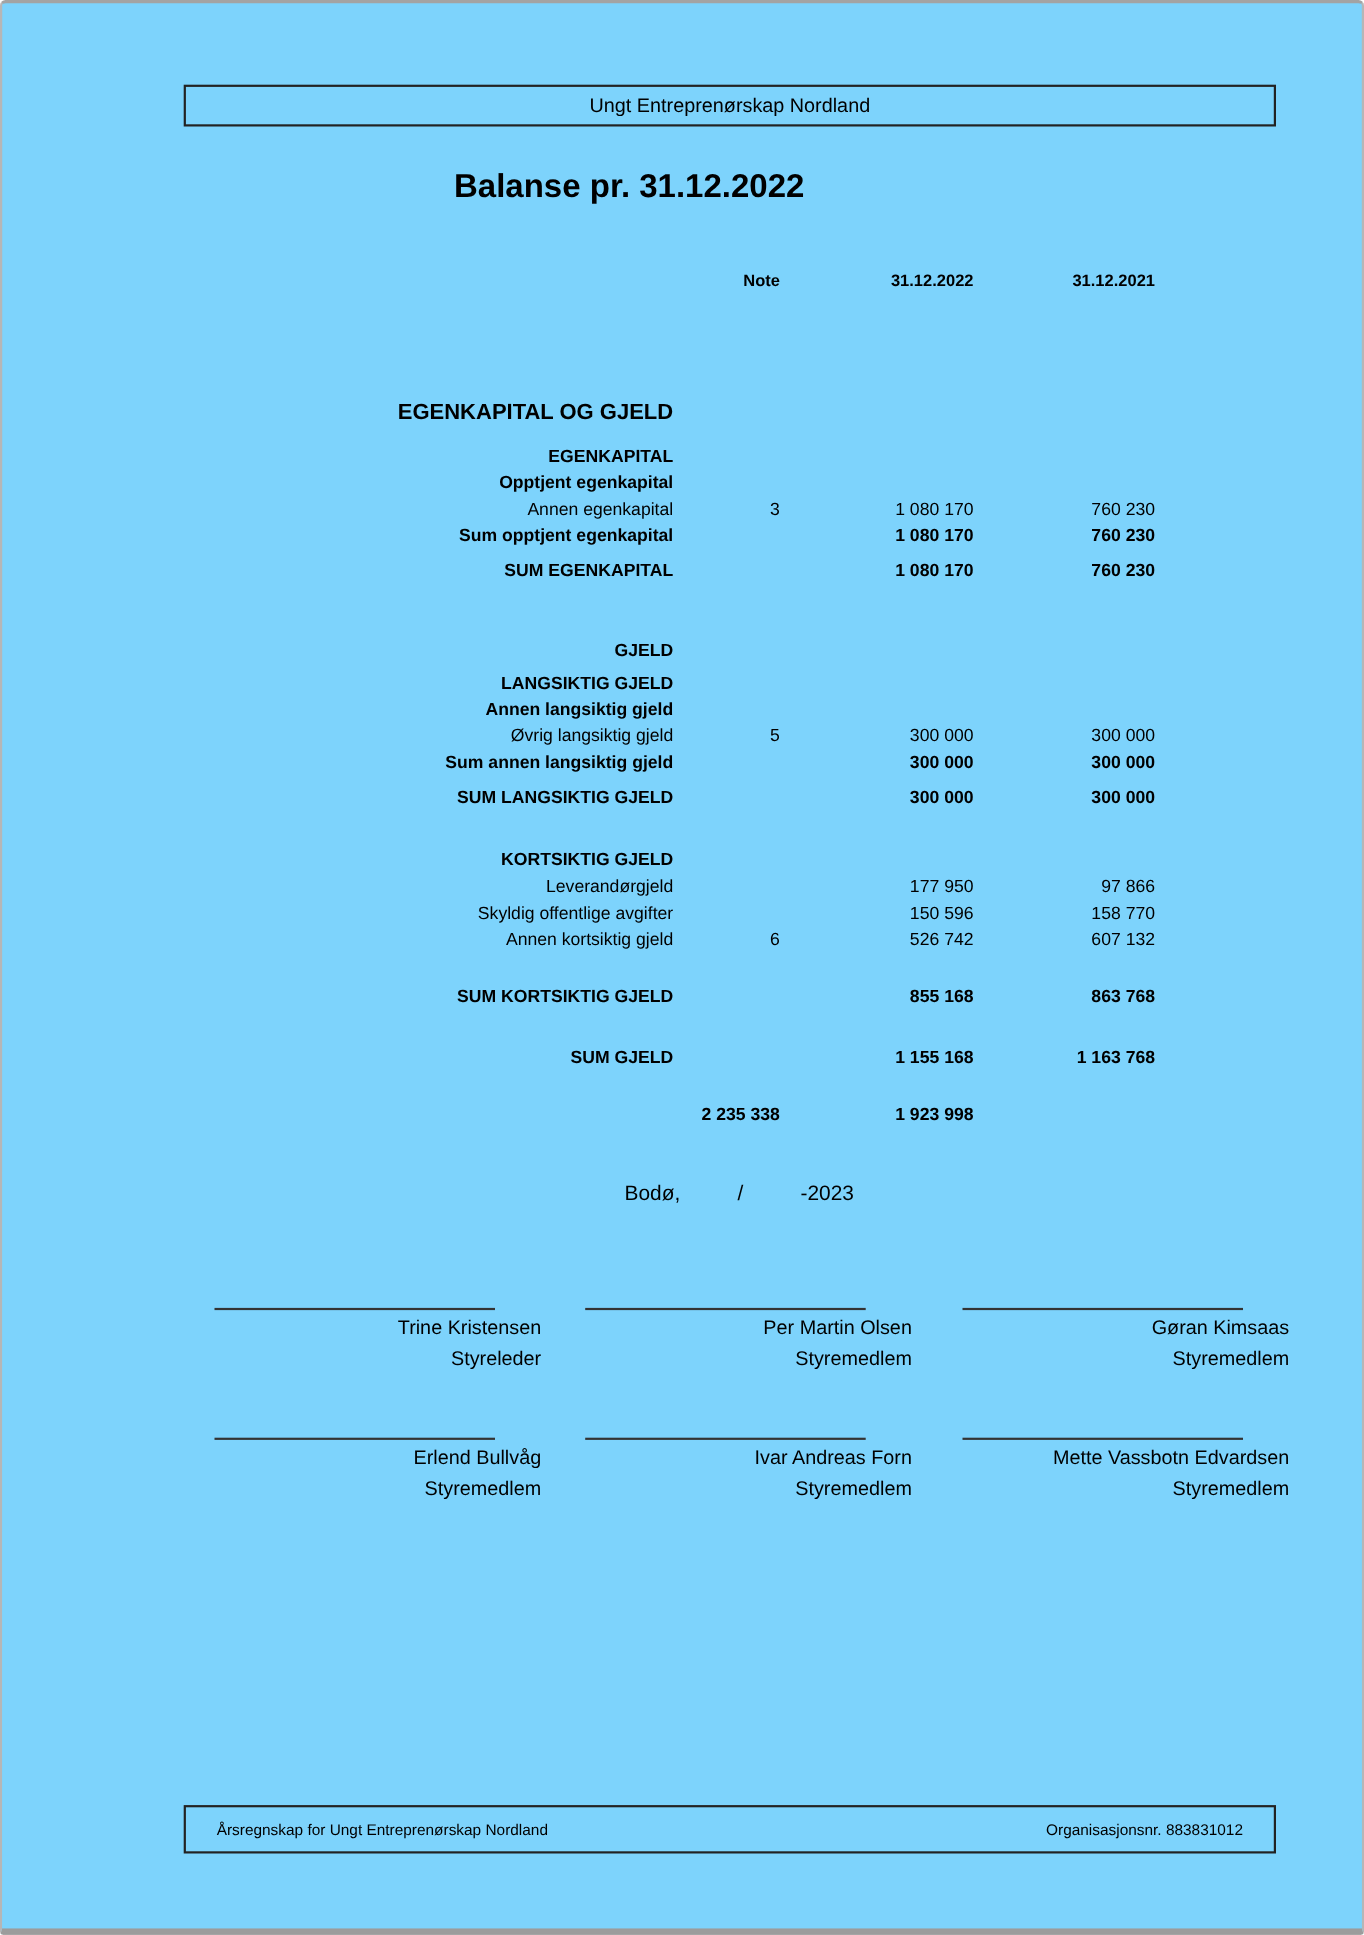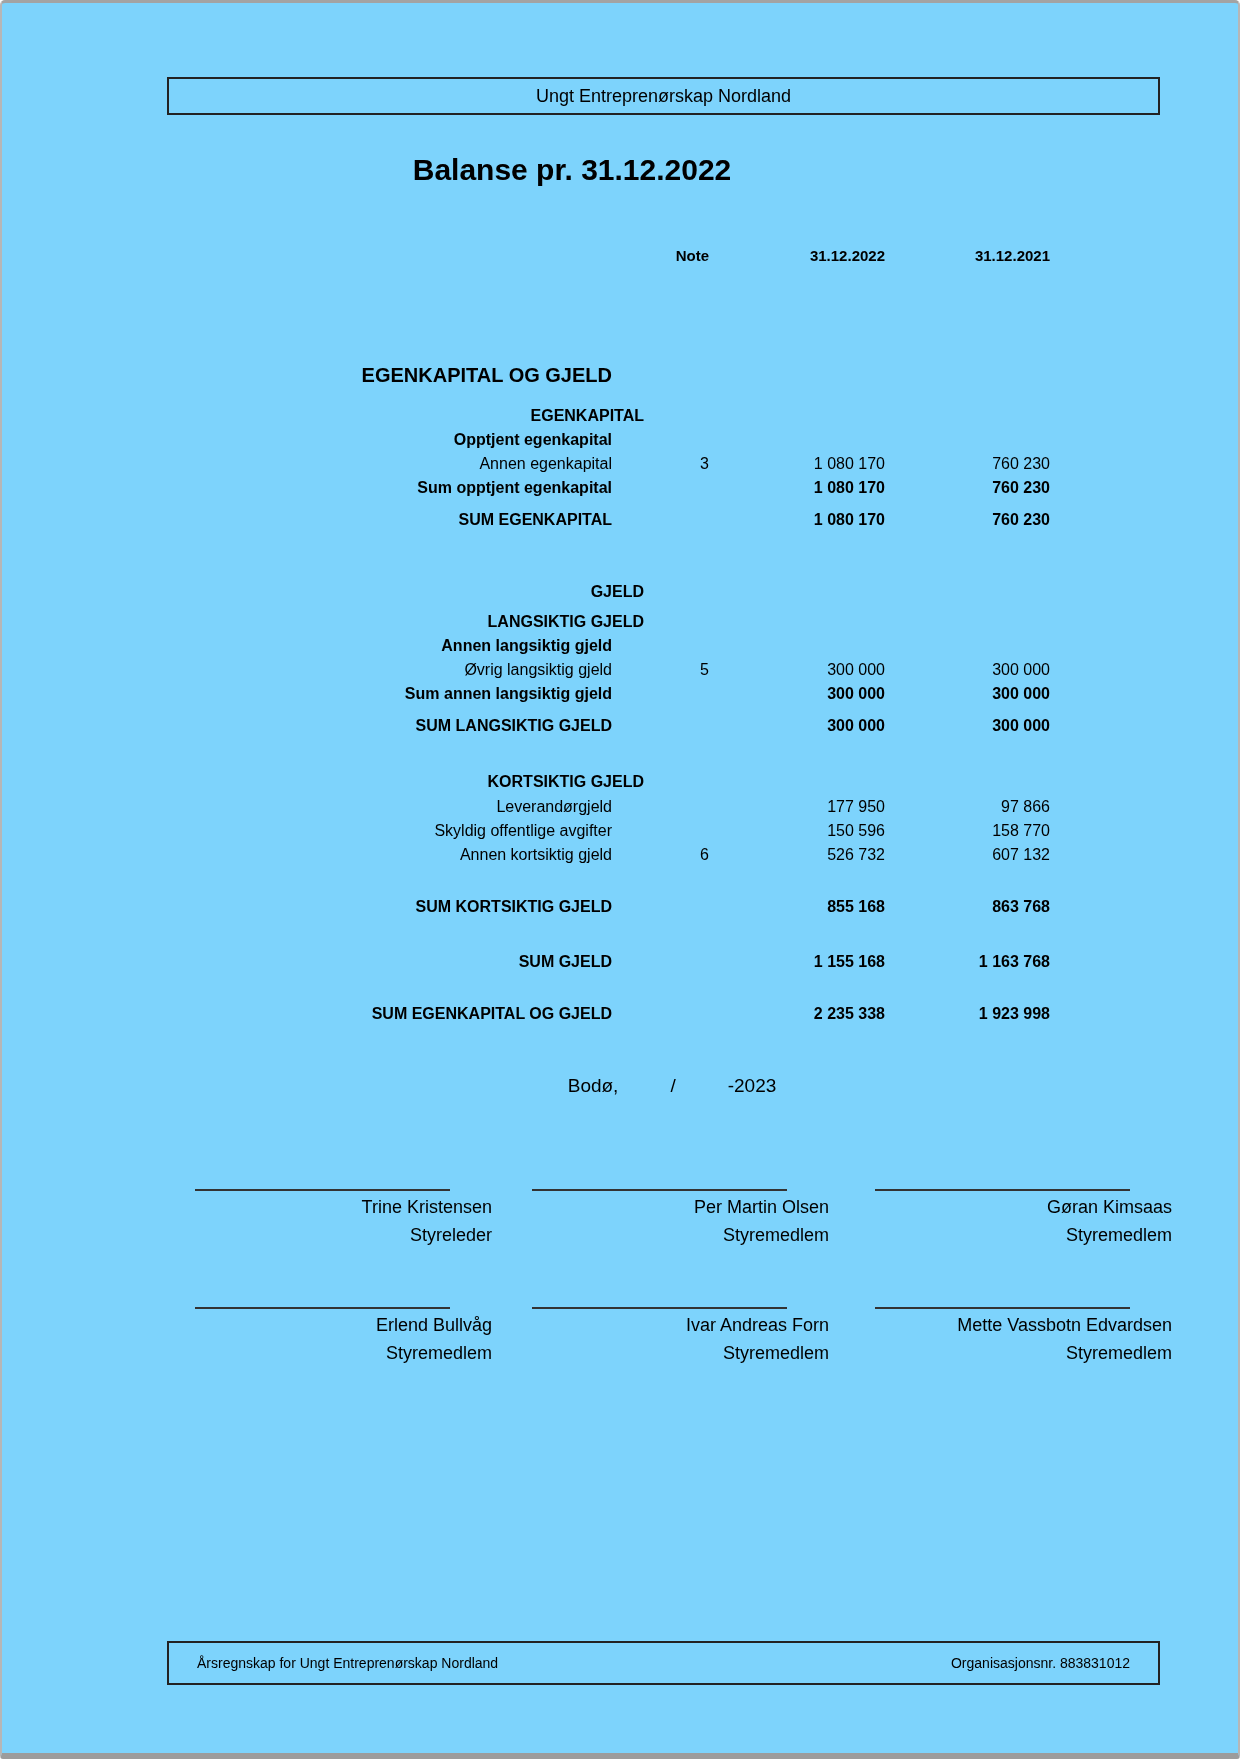--- a/index.html
+++ b/index.html
@@ -44,21 +44,21 @@
     grid-template-columns: 430px 97px 176px 165px;
     font-size: 16px;
     line-height: 21px;
     white-space: nowrap;
   }
   .trow .cl { text-align: right; }
   .trow .cn { text-align: right; }
   .trow .cv { text-align: right; }
   .bold { font-weight: bold; }
   .h1 { font-size: 20px; line-height: 24px; font-weight: bold; }
-  .h2 { font-weight: bold; margin-left: 32px; }
+  .h2 { font-weight: bold; }
   .cols-header { font-size: 15px; font-weight: bold; }
 
   .dateline {
     position: absolute;
     left: 180px; top: 1072px; width: 980px;
     text-align: center;
     font-size: 19px;
   }
   .dateline .gap { display: inline-block; width: 52px; }
 
@@ -186,40 +186,39 @@
   <div class="trow" style="top:817px">
     <span class="cl">Skyldig offentlige avgifter</span>
     <span class="cn"></span>
     <span class="cv">150 596</span>
     <span class="cv">158 770</span>
   </div>
 
   <div class="trow" style="top:841px">
     <span class="cl">Annen kortsiktig gjeld</span>
     <span class="cn">6</span>
-    <span class="cv">526 732</span>
+    <span class="cv">526 742</span>
     <span class="cv">607 132</span>
   </div>
 
   <div class="trow bold" style="top:893px">
     <span class="cl">SUM KORTSIKTIG GJELD</span>
     <span class="cn"></span>
     <span class="cv">855 168</span>
     <span class="cv">863 768</span>
   </div>
 
   <div class="trow bold" style="top:948px">
     <span class="cl">SUM GJELD</span>
     <span class="cn"></span>
     <span class="cv">1 155 168</span>
     <span class="cv">1 163 768</span>
   </div>
 
   <div class="trow bold" style="top:1000px">
-    <span class="cl">SUM EGENKAPITAL OG GJELD</span>
     <span class="cn"></span>
     <span class="cv">2 235 338</span>
     <span class="cv">1 923 998</span>
   </div>
 
   <div class="dateline">
     <span>Bodø,</span><span class="gap"></span><span>/</span><span class="gap"></span><span>-2023</span>
   </div>
 
   <div class="sig" style="left:150px; top:1186px">

